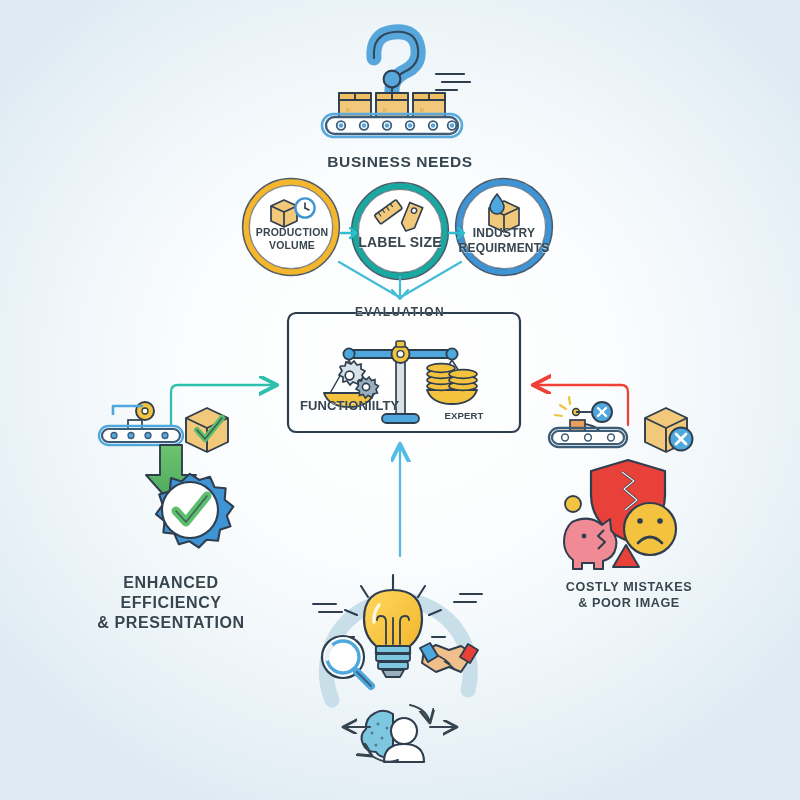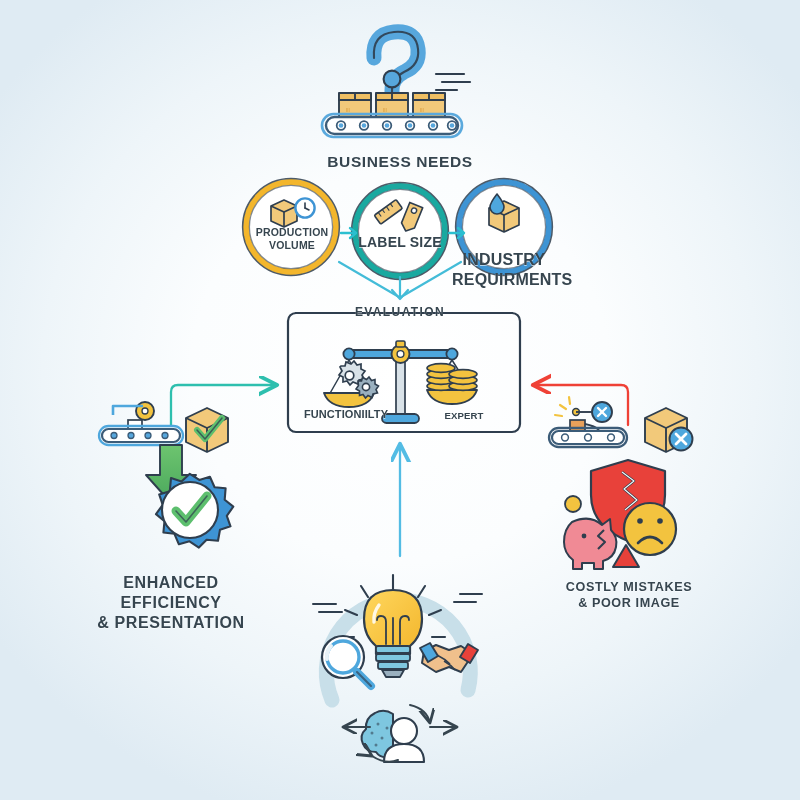--- a/index.html
+++ b/index.html
@@ -36,22 +36,22 @@
     white-space: pre-line;
     text-shadow: 0 1px 0 rgba(255,255,255,.6);
   }
   #label-business-needs { left: 300px; top: 152px; width: 200px; font-size: 15.5px; }
   #label-evaluation {
     left: 330px; top: 305px; width: 140px; font-size: 12px;
     letter-spacing: 1.4px; background: transparent;
   }
   #label-production-volume { left: 240px; top: 226px; width: 104px; font-size: 10.5px; letter-spacing: .2px; }
   #label-label-size        { left: 348px; top: 234px; width: 104px; font-size: 14px; letter-spacing: .2px; }
-  #label-industry-req      { left: 452px; top: 226px; width: 104px; font-size: 16px; letter-spacing: .2px; margin-top: 24px; }
-  #label-functionality { left: 300px; top: 408px; width: 92px; font-size: 11px; letter-spacing: .1px; }
+  #label-industry-req      { left: 452px; top: 226px; width: 104px; font-size: 12px; letter-spacing: .2px; }
+  #label-functionality { left: 300px; top: 398px; width: 92px; font-size: 13px; letter-spacing: .1px; }
   #label-budget        { left: 418px; top: 410px; width: 92px; font-size: 9.6px; letter-spacing: .1px; }
   #label-enhanced      { left: 92px; top: 573px; width: 158px; font-size: 16px; }
   #label-costly        { left: 549px; top: 580px; width: 160px; font-size: 12.6px; }
   #label-expert        { left: 325px; top: 765px; width: 160px; font-size: 13px; }
 </style>
 </head>
 <body>
 
 <div id="stage">
 

